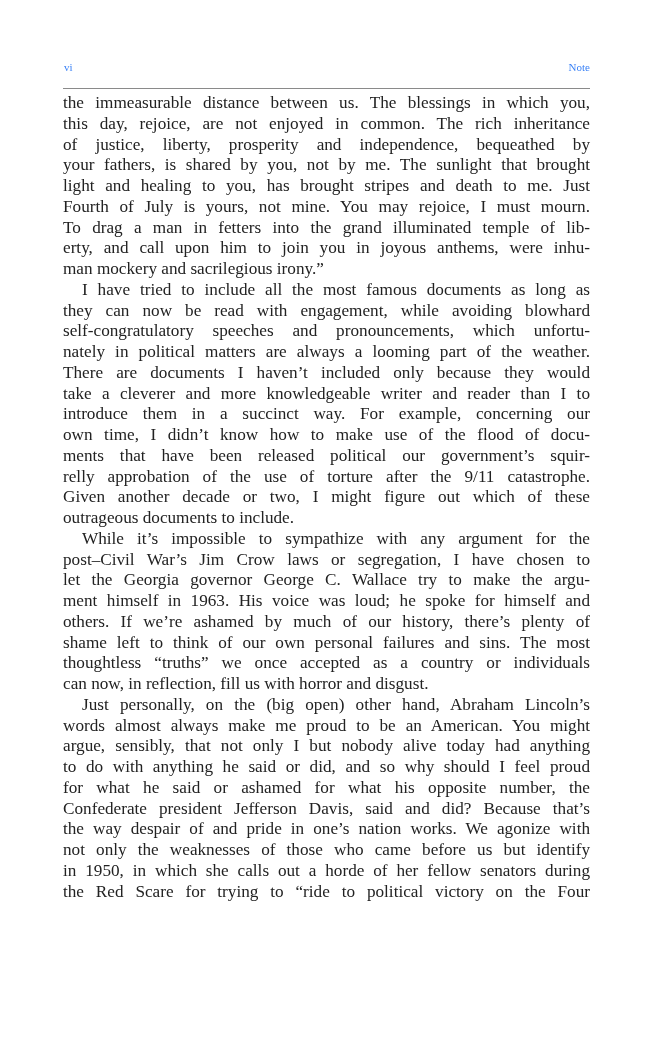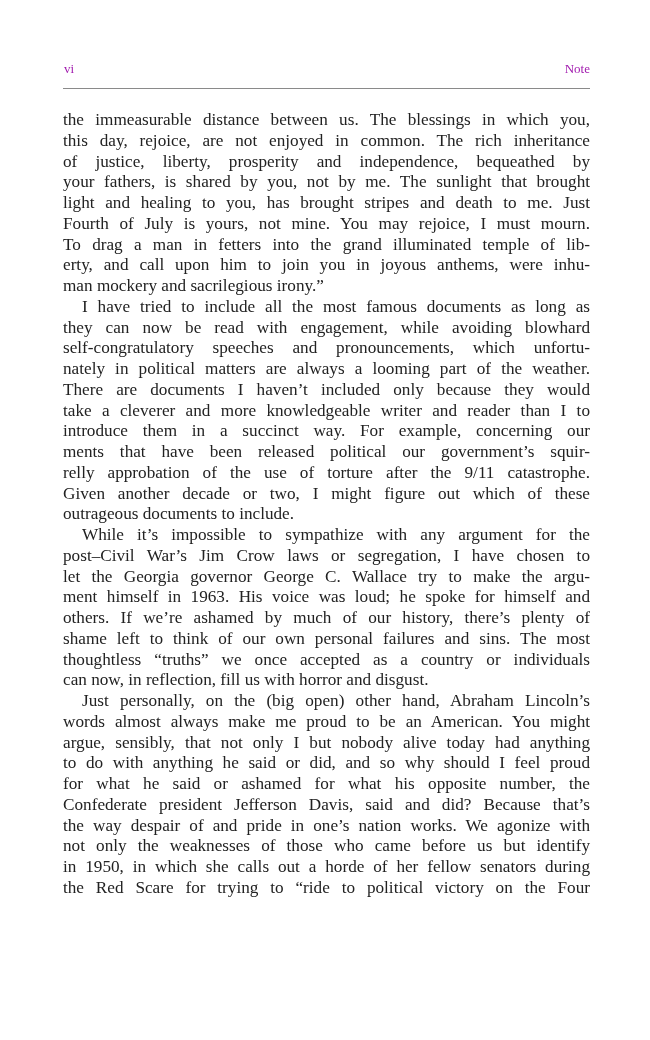--- a/index.html
+++ b/index.html
@@ -1,29 +1,29 @@
 <!DOCTYPE html>
 <html><head>
 <meta charset="utf-8">
 <style>
   html, body { margin: 0; padding: 0; background: #ffffff; }
   body { width: 650px; height: 1040px; position: relative; overflow: hidden; }
   .page { position: absolute; left: 63px; top: 0; width: 527px; }
   .running-head {
     position: absolute; top: 61px; left: 0; width: 527px; height: 22px;
     font-family: "Liberation Serif", "DejaVu Serif", serif;
-    font-size: 13px; color: #a21caf;
+    font-size: 11px; color: #3b82f6;
   }
   .folio { position: absolute; left: 1px; top: 0; }
   .head-title { position: absolute; left: 0; width: 100%; text-align: right; top: 0; }
   .rule { position: absolute; top: 88px; left: 0; width: 527px; height: 0; border-top: 1.3px solid #8a8a8a; }
   .body-text {
     position: absolute; top: 93px; left: 0; width: 527px;
     font-family: "Liberation Serif", "DejaVu Serif", serif;
-    font-size: 17.2px; line-height: 20.75px; color: #222222; margin-top: 17px;
+    font-size: 17.2px; line-height: 20.75px; color: #222222;
   }
   .line { display: block; white-space: nowrap; text-align: justify; text-align-last: justify; height: 20.75px; }
   .line.last { text-align-last: left; }
   .line.indent { padding-left: 19px; }
 </style>
 </head>
 <body>
 
 <div class="page">
   <div class="running-head">
@@ -45,20 +45,21 @@
       <span class="line last">man mockery and sacrilegious irony.”</span>
     </div>
     <div>
       <span class="line indent">I have tried to include all the most famous documents as long as</span>
       <span class="line">they can now be read with engagement, while avoiding blowhard</span>
       <span class="line">self-congratulatory speeches and pronouncements, which unfortu-</span>
       <span class="line">nately in political matters are always a looming part of the weather.</span>
       <span class="line">There are documents I haven’t included only because they would</span>
       <span class="line">take a cleverer and more knowledgeable writer and reader than I to</span>
       <span class="line">introduce them in a succinct way. For example, concerning our</span>
+      <span class="line">own time, I didn’t know how to make use of the flood of docu-</span>
       <span class="line">ments that have been released political our government’s squir-</span>
       <span class="line">relly approbation of the use of torture after the 9/11 catastrophe.</span>
       <span class="line">Given another decade or two, I might figure out which of these</span>
       <span class="line last">outrageous documents to include.</span>
     </div>
     <div>
       <span class="line indent">While it’s impossible to sympathize with any argument for the</span>
       <span class="line">post–Civil War’s Jim Crow laws or segregation, I have chosen to</span>
       <span class="line">let the Georgia governor George C. Wallace try to make the argu-</span>
       <span class="line">ment himself in 1963. His voice was loud; he spoke for himself and</span>

